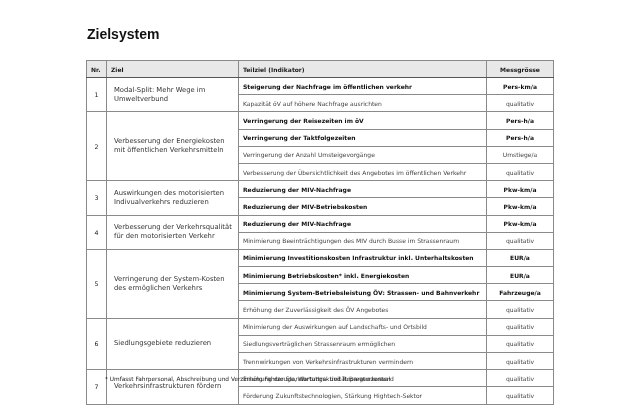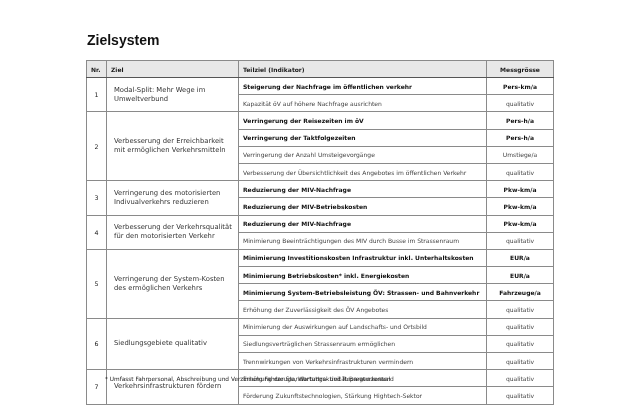--- a/index.html
+++ b/index.html
@@ -1,17 +1,17 @@
 <!DOCTYPE html>
 <html><head>
 <meta charset="utf-8">
 <style>
   html, body { margin:0; padding:0; }
   body { width:640px; height:420px; background:#ffffff; position:relative; overflow:hidden; font-family:"DejaVu Sans", sans-serif; color:#1a1a1a; }
-  .title { position:absolute; left:87px; top:32px; font-family:"Liberation Sans", sans-serif; font-weight:bold; font-size:14px; color:#111; }
+  .title { position:absolute; left:87px; top:26px; font-family:"Liberation Sans", sans-serif; font-weight:bold; font-size:14px; color:#111; }
   table { position:absolute; left:86px; top:60px; width:467px; border-collapse:collapse; table-layout:fixed; border:1.5px solid #555; }
   col.c-nr { width:20px; } col.c-ziel { width:132px; } col.c-tz { width:248px; } col.c-m { width:67px; }
   th, td { border:1px solid #8a8a8a; padding:0 4px; height:16.2px; font-size:6px; line-height:7px; vertical-align:middle; white-space:nowrap; overflow:hidden; }
   th { background:#e8e8e8; font-weight:bold; text-align:left; height:16px; border-bottom:1.5px solid #555; }
   th.m, td.m { text-align:center; }
   td.nr { text-align:center; font-size:6.3px; }
   td.ziel { font-size:6.8px; line-height:9px; white-space:normal; padding-left:7px; color:#333; }
   td.b { font-weight:bold; color:#111; }
   td.n { color:#444; }
   tr.grp td { border-top:1.5px solid #555; }
@@ -43,39 +43,39 @@
         <td class="ziel" rowspan="2">Modal-Split: Mehr Wege im Umweltverbund</td>
         <td class="b">Steigerung der Nachfrage im öffentlichen verkehr</td>
         <td class="m b">Pers-km/a</td>
       </tr>
       <tr>
         <td class="n">Kapazität öV auf höhere Nachfrage ausrichten</td>
         <td class="m n">qualitativ</td>
       </tr>
       <tr class="grp">
         <td class="nr" rowspan="4">2</td>
-        <td class="ziel" rowspan="4">Verbesserung der Erreichbarkeit mit ermöglichen Verkehrsmitteln</td>
+        <td class="ziel" rowspan="4">Verbesserung der Energiekosten mit öffentlichen Verkehrsmitteln</td>
         <td class="b">Verringerung der Reisezeiten im öV</td>
         <td class="m b">Pers-h/a</td>
       </tr>
       <tr>
         <td class="b">Verringerung der Taktfolgezeiten</td>
         <td class="m b">Pers-h/a</td>
       </tr>
       <tr>
         <td class="n">Verringerung der Anzahl Umsteigevorgänge</td>
         <td class="m n">Umstiege/a</td>
       </tr>
       <tr>
         <td class="n">Verbesserung der Übersichtlichkeit des Angebotes im öffentlichen Verkehr</td>
         <td class="m n">qualitativ</td>
       </tr>
       <tr class="grp">
         <td class="nr" rowspan="2">3</td>
-        <td class="ziel" rowspan="2">Verringerung des motorisierten Indivualverkehrs reduzieren</td>
+        <td class="ziel" rowspan="2">Auswirkungen des motorisierten Indivualverkehrs reduzieren</td>
         <td class="b">Reduzierung der MIV-Nachfrage</td>
         <td class="m b">Pkw-km/a</td>
       </tr>
       <tr>
         <td class="b">Reduzierung der MIV-Betriebskosten</td>
         <td class="m b">Pkw-km/a</td>
       </tr>
       <tr class="grp">
         <td class="nr" rowspan="2">4</td>
         <td class="ziel" rowspan="2">Verbesserung der Verkehrsqualität für den motorisierten Verkehr</td>
@@ -99,21 +99,21 @@
       <tr>
         <td class="b">Minimierung System-Betriebsleistung ÖV: Strassen- und Bahnverkehr</td>
         <td class="m b">Fahrzeuge/a</td>
       </tr>
       <tr>
         <td class="n">Erhöhung der Zuverlässigkeit des ÖV Angebotes</td>
         <td class="m n">qualitativ</td>
       </tr>
       <tr class="grp">
         <td class="nr" rowspan="3">6</td>
-        <td class="ziel" rowspan="3">Siedlungsgebiete qualitativ</td>
+        <td class="ziel" rowspan="3">Siedlungsgebiete reduzieren</td>
         <td class="n">Minimierung der Auswirkungen auf Landschafts- und Ortsbild</td>
         <td class="m n">qualitativ</td>
       </tr>
       <tr>
         <td class="n">Siedlungsverträglichen Strassenraum ermöglichen</td>
         <td class="m n">qualitativ</td>
       </tr>
       <tr>
         <td class="n">Trennwirkungen von Verkehrsinfrastrukturen vermindern</td>
         <td class="m n">qualitativ</td>

